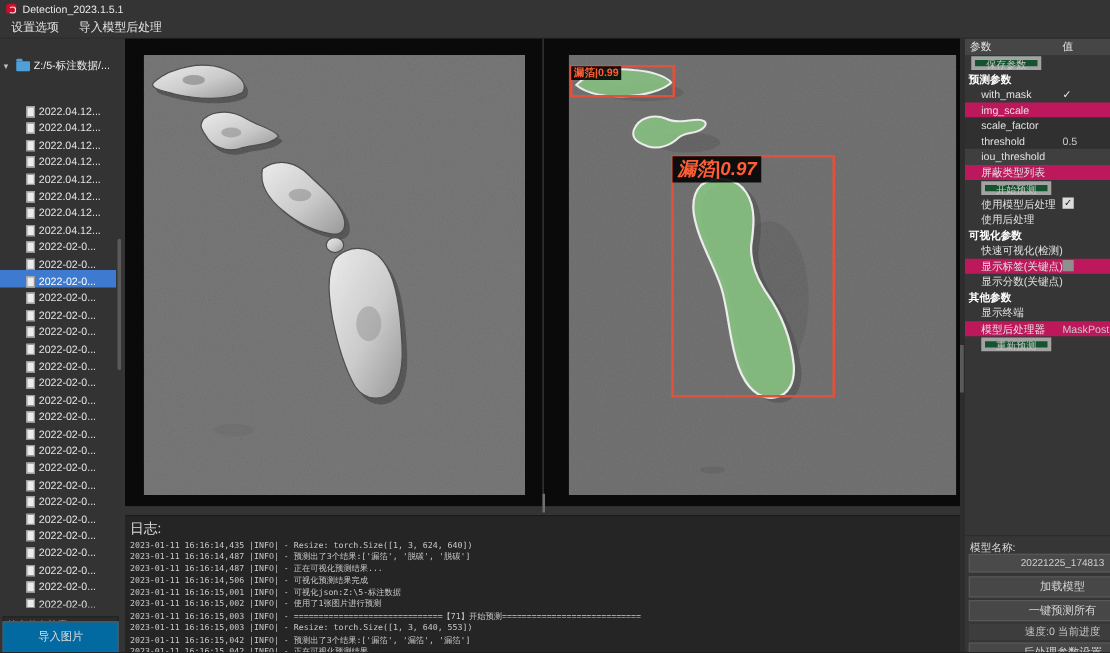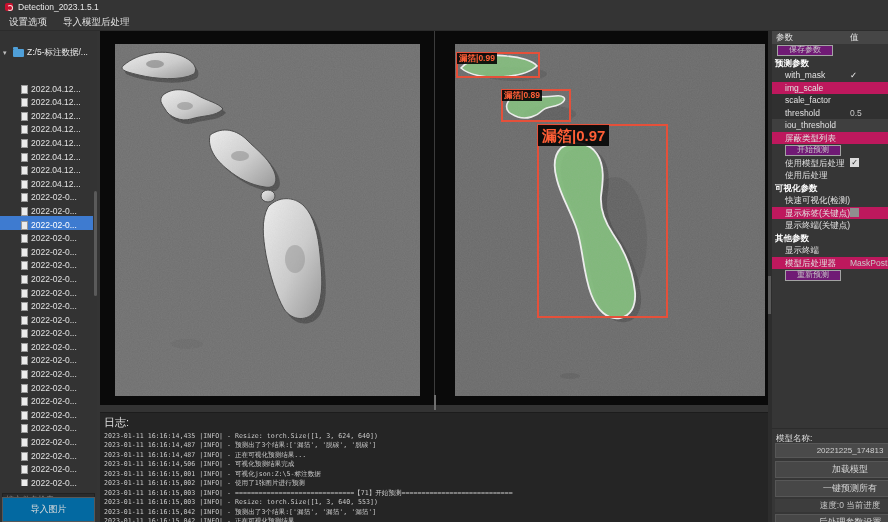--- a/index.html
+++ b/index.html
@@ -71,21 +71,21 @@
   .p-section{height:12.5px;line-height:12.5px;font-weight:bold;color:#fff;padding-left:3px}
   .p-row{position:relative;height:12.5px;line-height:12.5px;color:#e0e0e0;padding-left:13px;white-space:nowrap}
   .p-row.d1{background:#be185d}.p-row.d2{background:#303030}.p-row.l1{background:#3f3f3f}
   .p-val{position:absolute;left:78px;top:0;color:#c9c9c9;white-space:nowrap}
   .p-val.check{color:#efefef}
   .cb{display:inline-block;width:9px;height:9px;margin-top:1.5px;background:#dcdcdc;color:#1e1e1e;
     font-size:8px;line-height:9px;text-align:center;vertical-align:top}
   .cb.empty{background:#8f8f8f}
   .p-btn-row{height:12.5px;display:flex;align-items:center;padding-left:5px}
   .p-btn-row.indent{padding-left:13px}
-  .p-btn{height:11px;min-width:56px;background:#701a75;border:1px solid #a3a3a3;color:#c8c8c8;
+  .p-btn{height:11px;min-width:56px;background:#14532d;border:3px solid #a3a3a3;color:#c8c8c8;
     font-size:8px;line-height:8px;padding:0 6px}
 
   
   .model{position:absolute;left:0;right:0;top:397px;height:125px;border-top:1px solid #2c2c2c}
   .m-label{position:absolute;left:4px;top:4px;font-size:8.5px;color:#ddd}
   .m-field{position:absolute;left:3px;top:14px;width:150px;height:15px;background:#4a4a4a;
     border:1px solid #575757;color:#cfcfcf;font-size:8px;line-height:14px;text-align:center}
   .m-btn{position:absolute;left:3px;width:150px;height:17px;background:#474747;border:1px solid #575757;
     color:#d5d5d5;font-size:9px}
   .m-btn.b1{top:32px}.m-btn.b2{top:51px}
@@ -296,24 +296,21 @@
           <path d="M52,60 C56,50 68,47 78,51 C84,54 92,53 100,52 C108,51 112,54 108,58 C102,64 94,61 88,66 C82,72 72,76 63,73 C55,70 50,67 52,60 Z" fill="#85c77e" fill-opacity="0.85" stroke="#f2f2f2" stroke-width="1.6"></path>
           <path d="M106,104 C118,96 134,98 142,110 C150,122 148,138 146,152 C145,166 150,178 158,190 C170,207 178,228 180,248 C181,262 176,272 165,274 C152,276 142,266 136,250 C128,228 128,205 122,186 C116,168 106,152 102,136 C98,122 99,111 106,104 Z" fill="#3f3f3f" opacity="0.45" transform="translate(6,4)"></path>
           <path d="M106,104 C118,96 134,98 142,110 C150,122 148,138 146,152 C145,166 150,178 158,190 C170,207 178,228 180,248 C181,262 176,272 165,274 C152,276 142,266 136,250 C128,228 128,205 122,186 C116,168 106,152 102,136 C98,122 99,111 106,104 Z" fill="#85c77e" fill-opacity="0.88" stroke="#f2f2f2" stroke-width="1.8"></path>
         </g>
         <rect width="310" height="352" filter="url(#grainR)" opacity="0.5"></rect>
       </svg>
       <div class="overlay">
           <div class="det-box" style="left: 1px; top: 8px; width: 84px; height: 26px;">
             <div class="det-label">漏箔|0.99</div>
           </div>
-          <div class="det-box" style="left: 46px; top: 45px; width: 70px; height: 33px;">
-            <div class="det-label">漏箔|0.89</div>
-          </div>
-          <div class="det-box" style="left: 82px; top: 80px; width: 131px; height: 194px;">
+          <div class="det-box" style="left: 82px; top: 80px; width: 131px; height: 194px; font-style: italic;">
             <div class="det-label large">漏箔|0.97</div>
           </div>
         </div>
     </div>
   </div>
 
   <div class="hsplit">
     <div class="grip"></div>
   </div>
 
@@ -343,21 +340,21 @@
         <div class="p-row l1"><span>iou_threshold</span><span class="p-val"></span></div>
         <div class="p-row d1"><span>屏蔽类型列表</span><span class="p-val"></span></div>
         <div class="p-btn-row indent">
           <button class="p-btn">开始预测</button>
         </div>
         <div class="p-row"><span>使用模型后处理</span><span class="p-val"><span class="cb">✓</span></span></div>
         <div class="p-row"><span>使用后处理</span><span class="p-val"></span></div>
         <div class="p-section">可视化参数</div>
         <div class="p-row"><span>快速可视化(检测)</span><span class="p-val"></span></div>
         <div class="p-row d1"><span>显示标签(关键点)</span><span class="p-val"><span class="cb empty"></span></span></div>
-        <div class="p-row"><span>显示终端(关键点)</span><span class="p-val"></span></div>
+        <div class="p-row"><span>显示分数(关键点)</span><span class="p-val"></span></div>
         <div class="p-section">其他参数</div>
         <div class="p-row"><span>显示终端</span><span class="p-val"></span></div>
         <div class="p-row d1"><span>模型后处理器</span><span class="p-val">MaskPostPro</span></div>
         <div class="p-btn-row indent">
           <button class="p-btn">重新预测</button>
         </div>
       </div>
 
     <div class="model">
       <div class="m-label">模型名称:</div>

